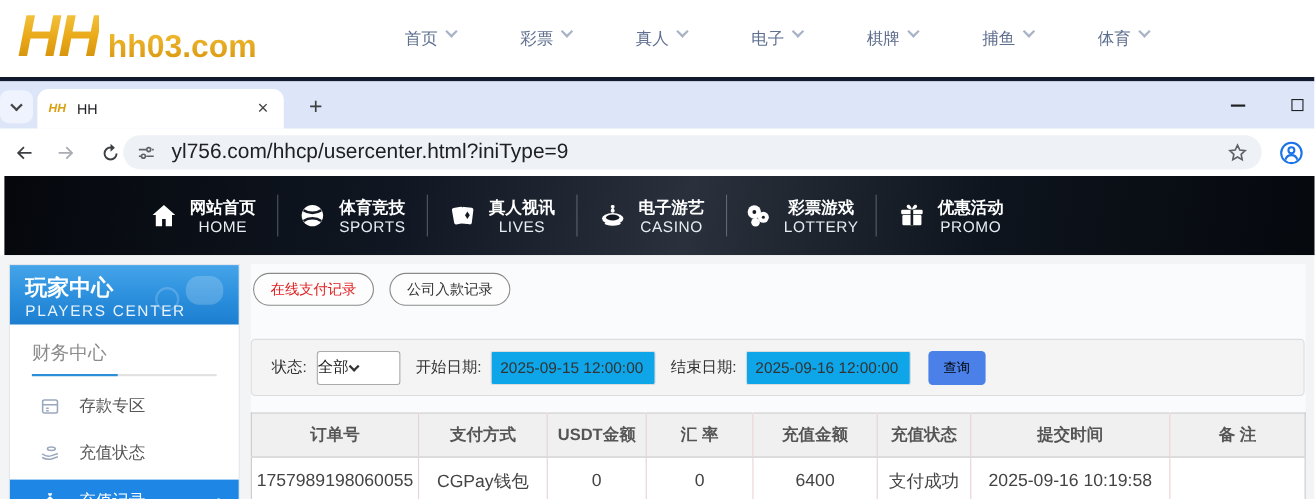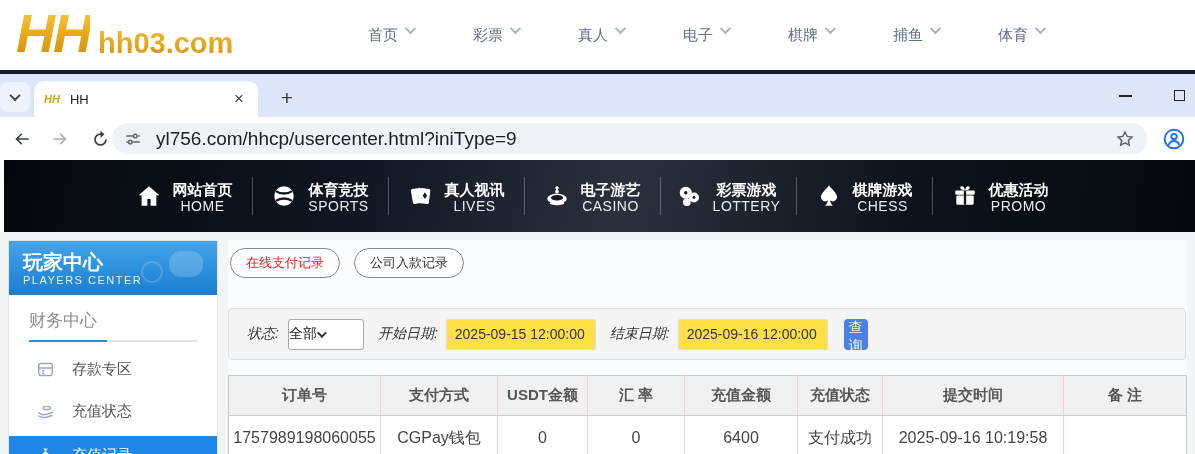--- a/index.html
+++ b/index.html
@@ -60,21 +60,21 @@
 
   
   .page { position:absolute; left:0; top:232px; width:1195px; height:222px; background:#f2f4f6; }
 
   
   .sidebar { position:absolute; left:8px; top:8px; width:210px; height:214px; background:#fff;
     border:1px solid #e2e5e9; border-bottom:none; }
   .sb-head { position:relative; height:54px; overflow:hidden; padding:9px 14px 0;
     background:linear-gradient(180deg,#45a4e9 0%,#2b8fdd 55%,#1d7ed0 100%); cursor:default; }
   .sb-head-zh { font-size:20px; font-weight:700; color:#fff; line-height:24px; }
-  .sb-head-en { font-size:11px; color:rgba(255,255,255,.9); letter-spacing:1.5px; }
+  .sb-head-en { font-size:14px; color:rgba(255,255,255,.9); letter-spacing:1.5px; }
   .sb-pad { position:absolute; right:14px; top:6px; width:52px; height:34px; opacity:.35; }
   .sb-pad::before { content:""; position:absolute; right:0; top:4px; width:34px; height:26px;
     border-radius:12px; background:rgba(255,255,255,.55); }
   .sb-pad::after { content:""; position:absolute; right:40px; top:14px; width:18px; height:18px;
     border-radius:50%; border:2px solid rgba(255,255,255,.5); }
   .sb-section { padding:14px 20px 8px; font-size:17px; color:#8c8c8c; cursor:default; }
   .sb-line { margin:0 20px; height:2px; background:#e2e2e2; position:relative; }
   .sb-line span { position:absolute; left:0; top:0; height:2px; width:78px; background:#2a8fd8; }
   .sb-menu { margin-top:6px; }
   .sb-item { height:42px; display:flex; align-items:center; gap:17px; padding-left:27px;
@@ -85,30 +85,30 @@
 
   
   .main { position:absolute; left:228px; top:8px; width:959px; height:214px; background:#fafbfc; }
   .tabs { position:absolute; left:2px; top:8px; display:flex; gap:14px; }
   .pill { height:30px; padding:0 15px; display:flex; align-items:center; font-size:13px;
     border:1px solid #8a8a8a; border-radius:16px; background:#fdfdfd; color:#333; cursor:pointer; }
   .pill.active { color:#e01f1f; }
 
   .filter-panel { position:absolute; left:0; top:68px; width:958px; height:52px; background:#f4f4f5;
     border:1px solid #ddd; border-radius:4px; display:flex; align-items:center; padding-left:18px; }
-  .f-label { font-size:14px; color:#333;font-style:italic; }
+  .f-label { font-size:14px; color:#333; }
   .f-select { width:76px; height:31px; background:#fff; border:1px solid #aaa; border-radius:3px;
     margin-left:9px; display:flex; align-items:center; justify-content:flex-start;
     padding:0 0; font-size:14px; color:#222; cursor:pointer; }
   .f-select .chev { border-color:#333; width:7px; height:7px; }
-  .f-input { width:150px; height:31px; border:1px solid #ddd; border-radius:2px; background:#fde047;
+  .f-input { width:150px; height:31px; border:1px solid #ddd; border-radius:2px; background:#0ea5e9;
     font-size:14px; color:#333; padding:0 8px; margin-left:8px; font-family:inherit; }
   .f-label.ml { margin-left:14px; }
-  .f-btn { margin-left:16px; width:24px; height:31px; background:#4a80e8; color:#fef9c3; border:none;
-    border-radius:4px; font-size:14px; cursor:pointer; font-family:inherit; }
+  .f-btn { margin-left:16px; width:52px; height:31px; background:#4a80e8; color:#000000; border:none;
+    border-radius:4px; font-size:12px; cursor:pointer; font-family:inherit; }
 
   table.records { position:absolute; left:0; top:135px; width:958px; border-collapse:collapse;
     background:#fff; border:1px solid #c9c9c9; table-layout:fixed; }
   .records th { height:40px; background:#f0f0f0; font-size:15px; font-weight:700; color:#555;
     border-left:1px solid #e9d2d2; border-bottom:1px solid #c9c9c9; cursor:default; }
   .records th:first-child { border-left:none; }
   .records td { height:45px; font-size:16px; color:#444; text-align:center;
     border-left:1px solid #e9d2d2; background:#fff; cursor:default; }
   .records td:first-child { border-left:none; font-size:16px; }
 </style>
@@ -256,29 +256,20 @@
         <svg class="bn-icon" viewBox="0 0 24 24">
             <circle cx="9" cy="9" r="5.6" fill="#fff"></circle>
             <circle cx="16.6" cy="13.4" r="4.6" fill="#fff"></circle>
             <circle cx="10" cy="17.6" r="3.6" fill="#fff"></circle>
             <circle cx="9" cy="9" r="1.6" fill="#141a24"></circle>
             <circle cx="16.6" cy="13.4" r="1.3" fill="#141a24"></circle>
           </svg>
         <div class="bn-text">
             <div class="bn-zh">彩票游戏</div>
             <div class="bn-en">LOTTERY</div>
-          </div>
-      </div>
-      <div class="bn-item">
-        <svg class="bn-icon" viewBox="0 0 24 24">
-            <path d="M12 2C8.5 7 4.5 9.3 4.5 13a4 4 0 0 0 6.6 3c-.4 2-1.3 3.6-2.6 5h7c-1.3-1.4-2.2-3-2.6-5a4 4 0 0 0 6.6-3C19.5 9.3 15.5 7 12 2z" fill="#fff"></path>
-          </svg>
-        <div class="bn-text">
-            <div class="bn-zh">棋牌游戏</div>
-            <div class="bn-en">CHESS</div>
           </div>
       </div>
       <div class="bn-item">
         <svg class="bn-icon" viewBox="0 0 24 24">
             <rect x="4" y="11.5" width="16" height="8.5" rx="1" fill="#fff"></rect>
             <rect x="3" y="7" width="18" height="3.8" rx="1" fill="#fff"></rect>
             <rect x="10.9" y="7" width="2.2" height="13" fill="#141a24"></rect>
             <path d="M12 6.8C9.2 6.8 7.6 5.6 7.6 4.4c0-1.3 1.5-1.9 2.5-1.1.8.6 1.5 1.9 1.9 3.5.4-1.6 1.1-2.9 1.9-3.5 1-.8 2.5-.2 2.5 1.1 0 1.2-1.6 2.4-4.4 2.4z" fill="#fff"></path>
           </svg>
         <div class="bn-text">

